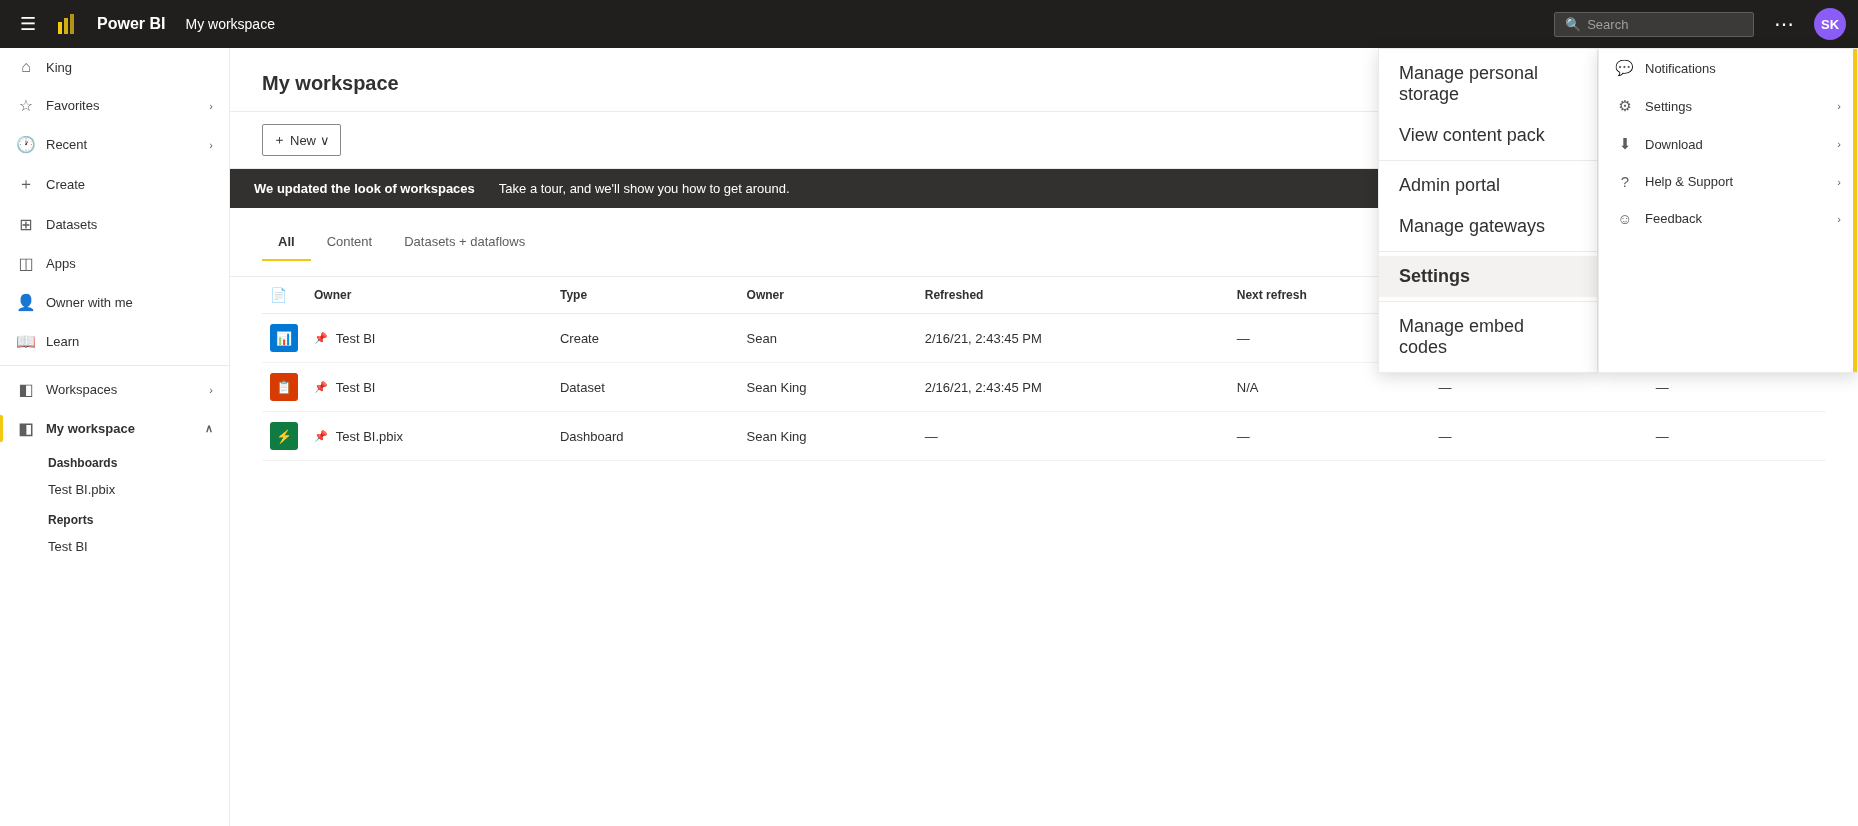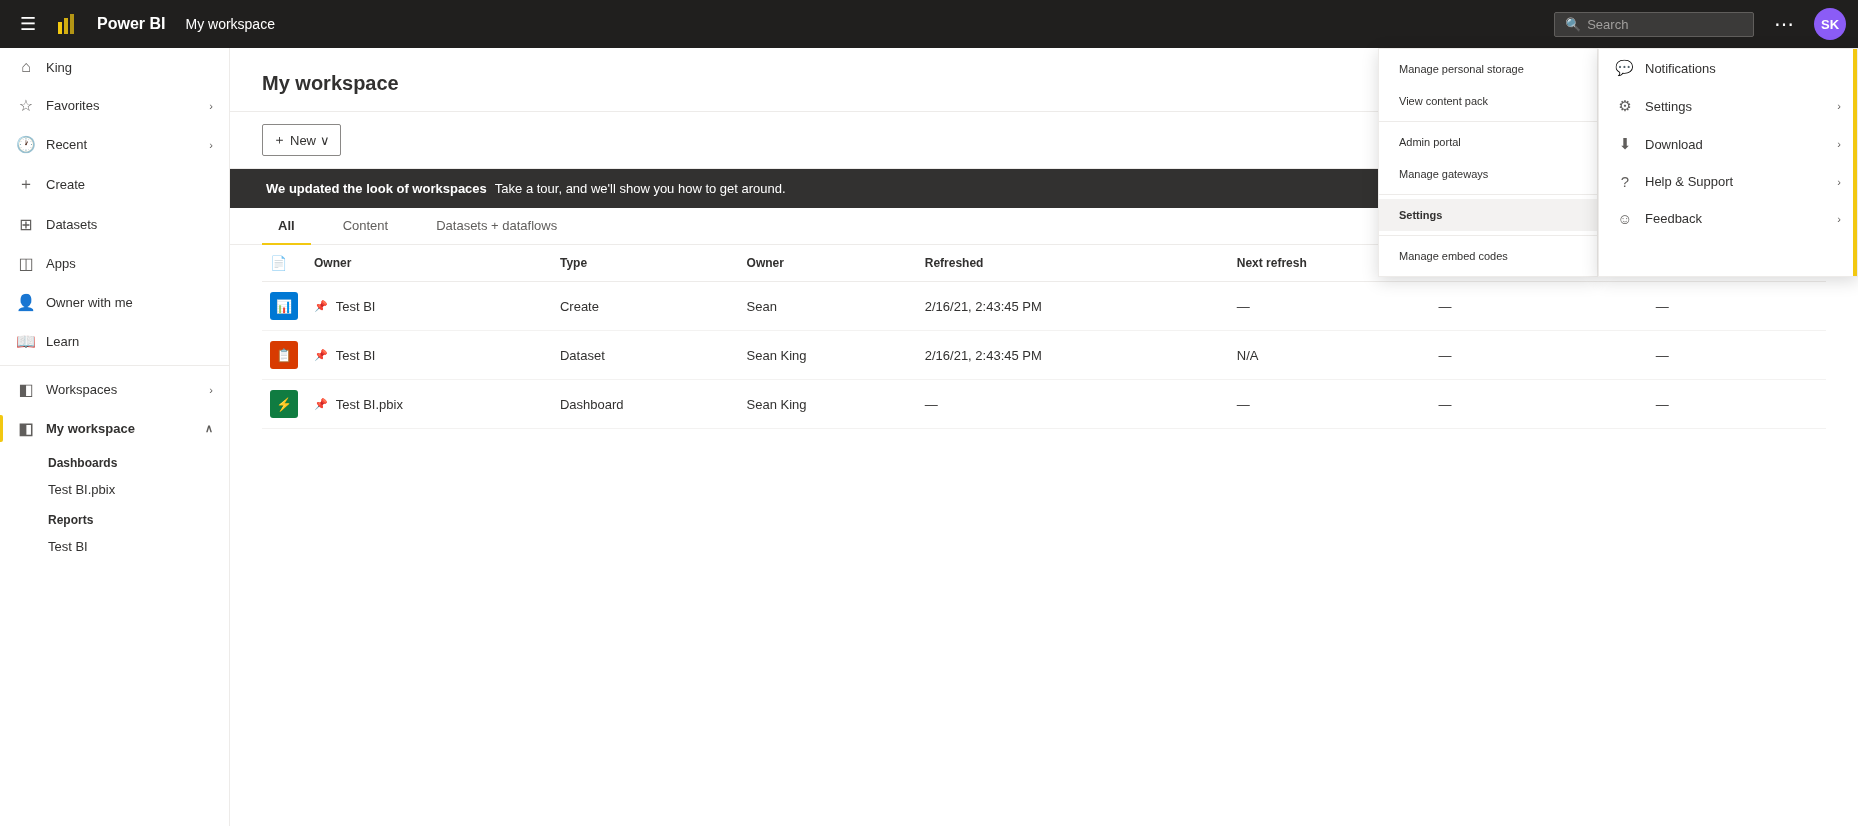--- a/index.html
+++ b/index.html
@@ -91,25 +91,25 @@
     
     .main { flex: 1; overflow-y: auto; background: #fff; }
     .main-header {
       padding: 24px 32px 16px;
       border-bottom: 1px solid #edebe9;
     }
     .main-title { font-size: 20px; font-weight: 600; color: #323130; }
     .banner {
       background: #323130;
       color: #fff;
-      padding: 12px 36px;
-      font-size: 13px;
-      display: flex;
-      align-items: center;
-      gap: 8px;
+      padding: 12px 24px;
+      font-size: 13px;
+      display: flex;
+      align-items: center;
+      gap: 24px;
     }
     .banner-bold { font-weight: 700; }
     .toolbar {
       padding: 12px 32px;
       display: flex;
       align-items: center;
       gap: 8px;
       border-bottom: 1px solid #edebe9;
     }
     .toolbar-new {
@@ -117,21 +117,21 @@
       align-items: center;
       gap: 4px;
       font-size: 13px;
       color: #323130;
       cursor: pointer;
       padding: 6px 10px;
       border: 1px solid #8a8886;
       border-radius: 2px;
       background: #fff;
     }
-    .tabs { display: flex; gap: 16px; padding: 0 32px; border-bottom: 1px solid #edebe9; }
+    .tabs { display: flex; gap: 0; padding: 16px 32px; border-bottom: 1px solid #edebe9; }
     .tab {
       padding: 10px 16px;
       font-size: 13px;
       color: #605e5c;
       cursor: pointer;
       border-bottom: 2px solid transparent;
       margin-bottom: -1px;
     }
     .tab.active { color: #323130; border-bottom: 2px solid #f2c811; font-weight: 600; }
 
@@ -176,21 +176,21 @@
     }
     .dropdown-left {
       background: #fff;
       border: 1px solid #edebe9;
       box-shadow: 0 4px 16px rgba(0,0,0,0.15);
       width: 220px;
       padding: 4px 0;
     }
     .dropdown-left-item {
       padding: 10px 20px;
-      font-size: 11px;
+      font-size: 18px;
       color: #323130;
       cursor: pointer;
     }
     .dropdown-left-item.active-item { background: #f3f2f1; font-weight: 600; }
     .dropdown-left-divider { height: 1px; background: #edebe9; margin: 4px 0; }
 
     .dropdown-right {
       background: #fff;
       border: 1px solid #edebe9;
       box-shadow: 0 4px 16px rgba(0,0,0,0.15);

